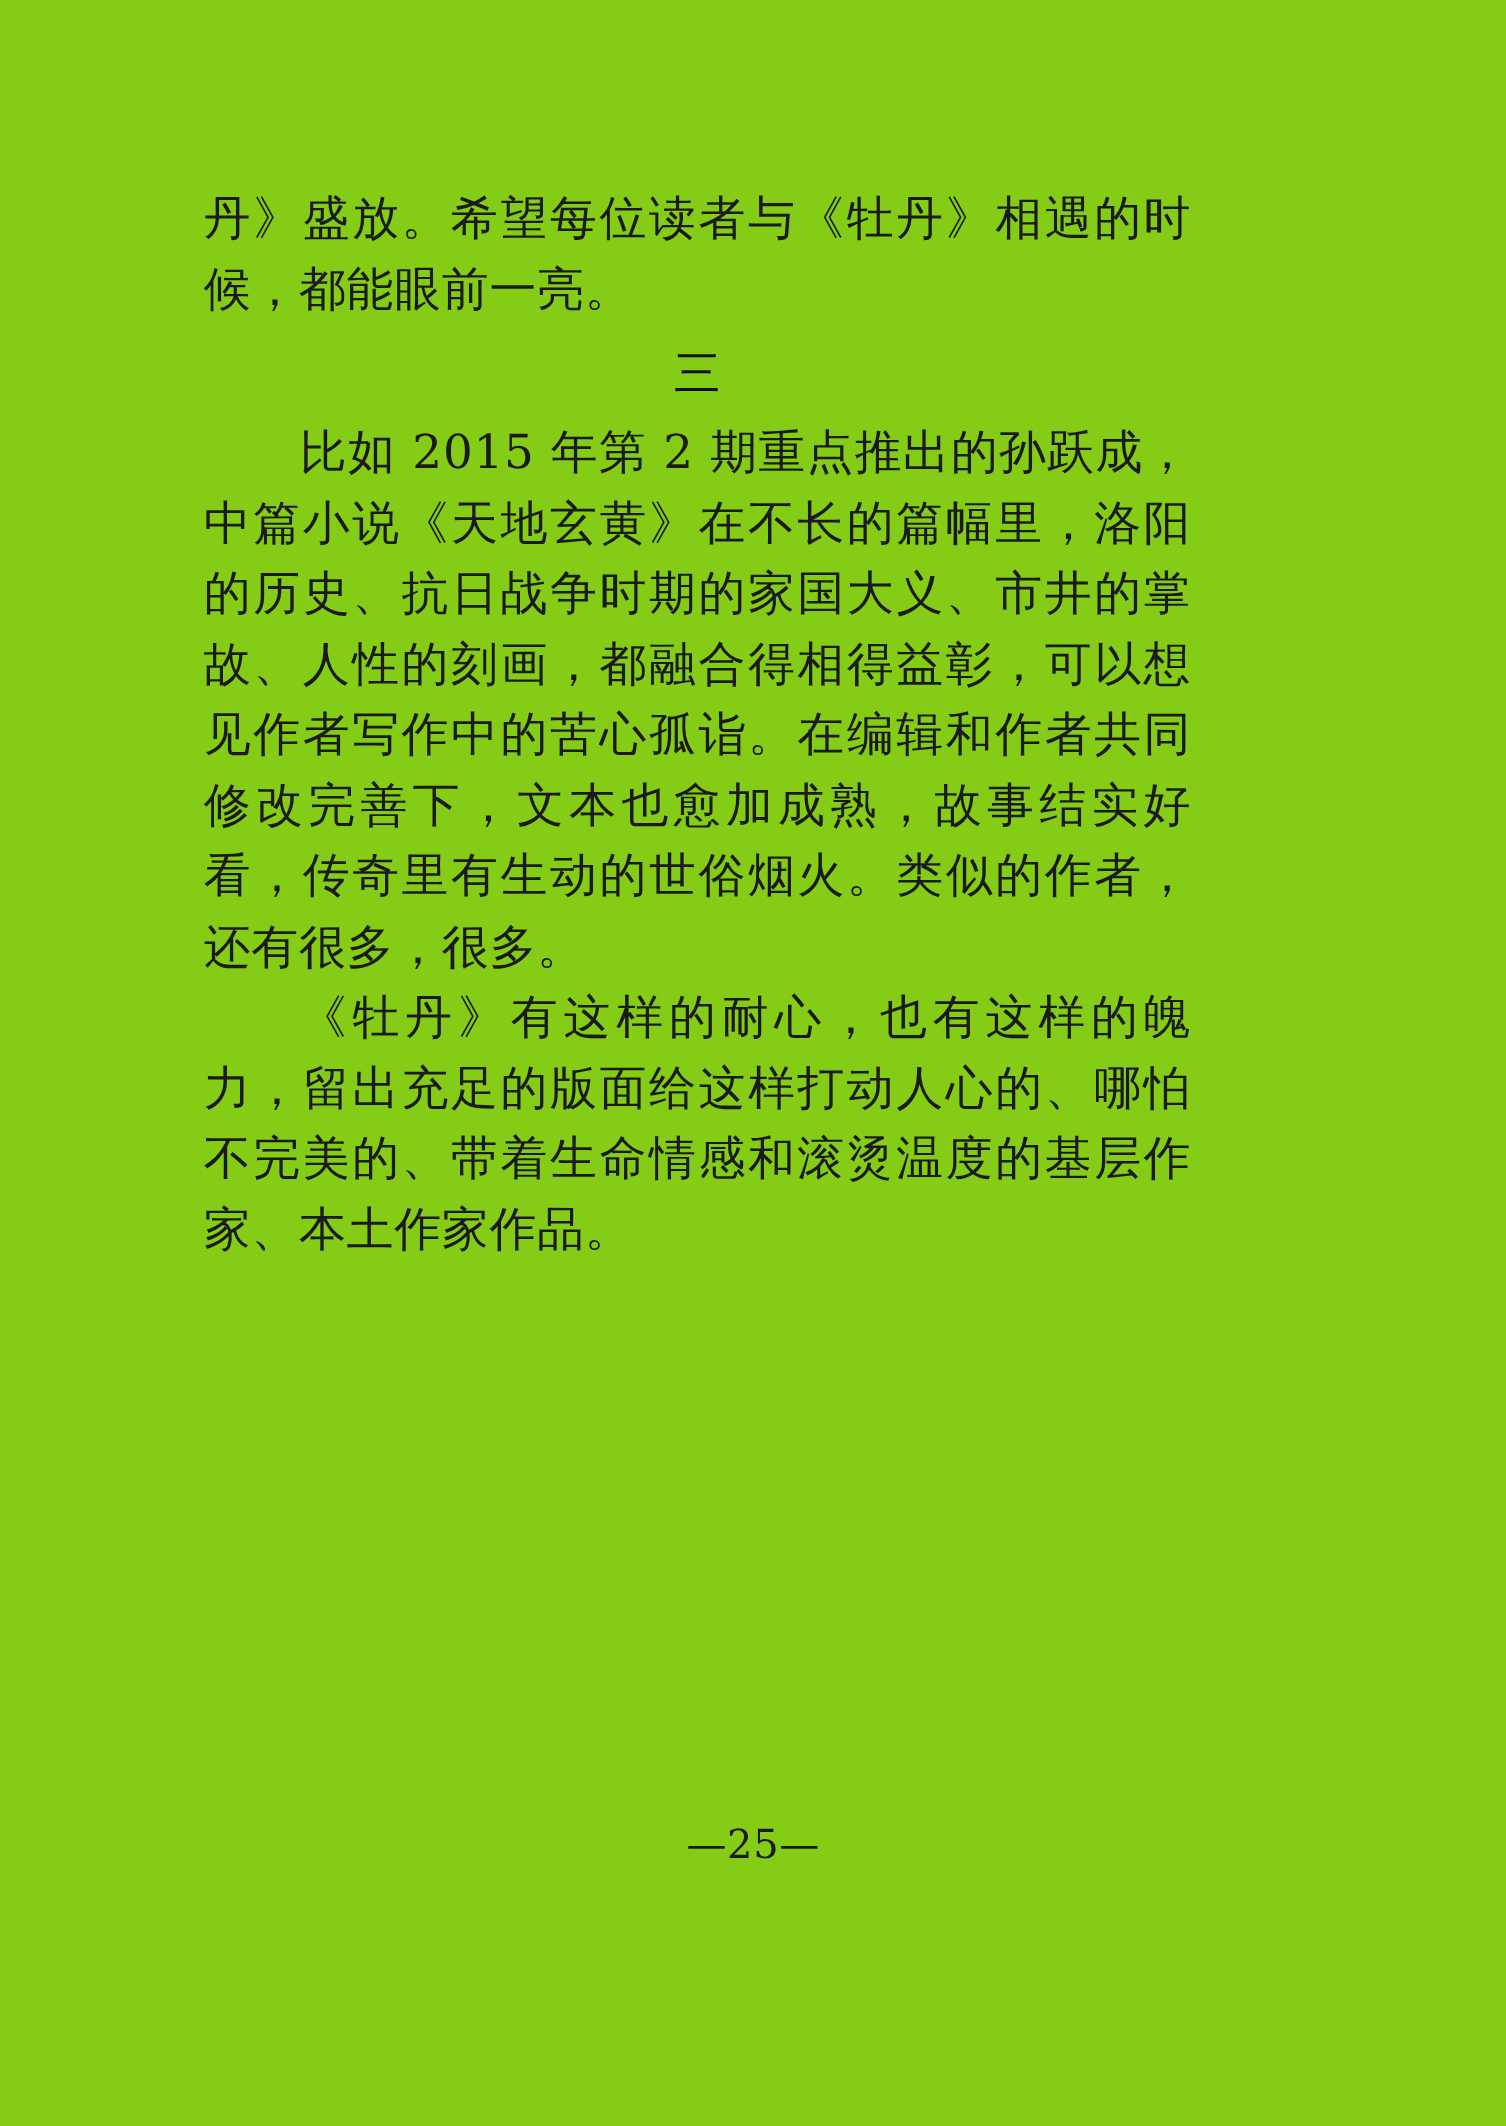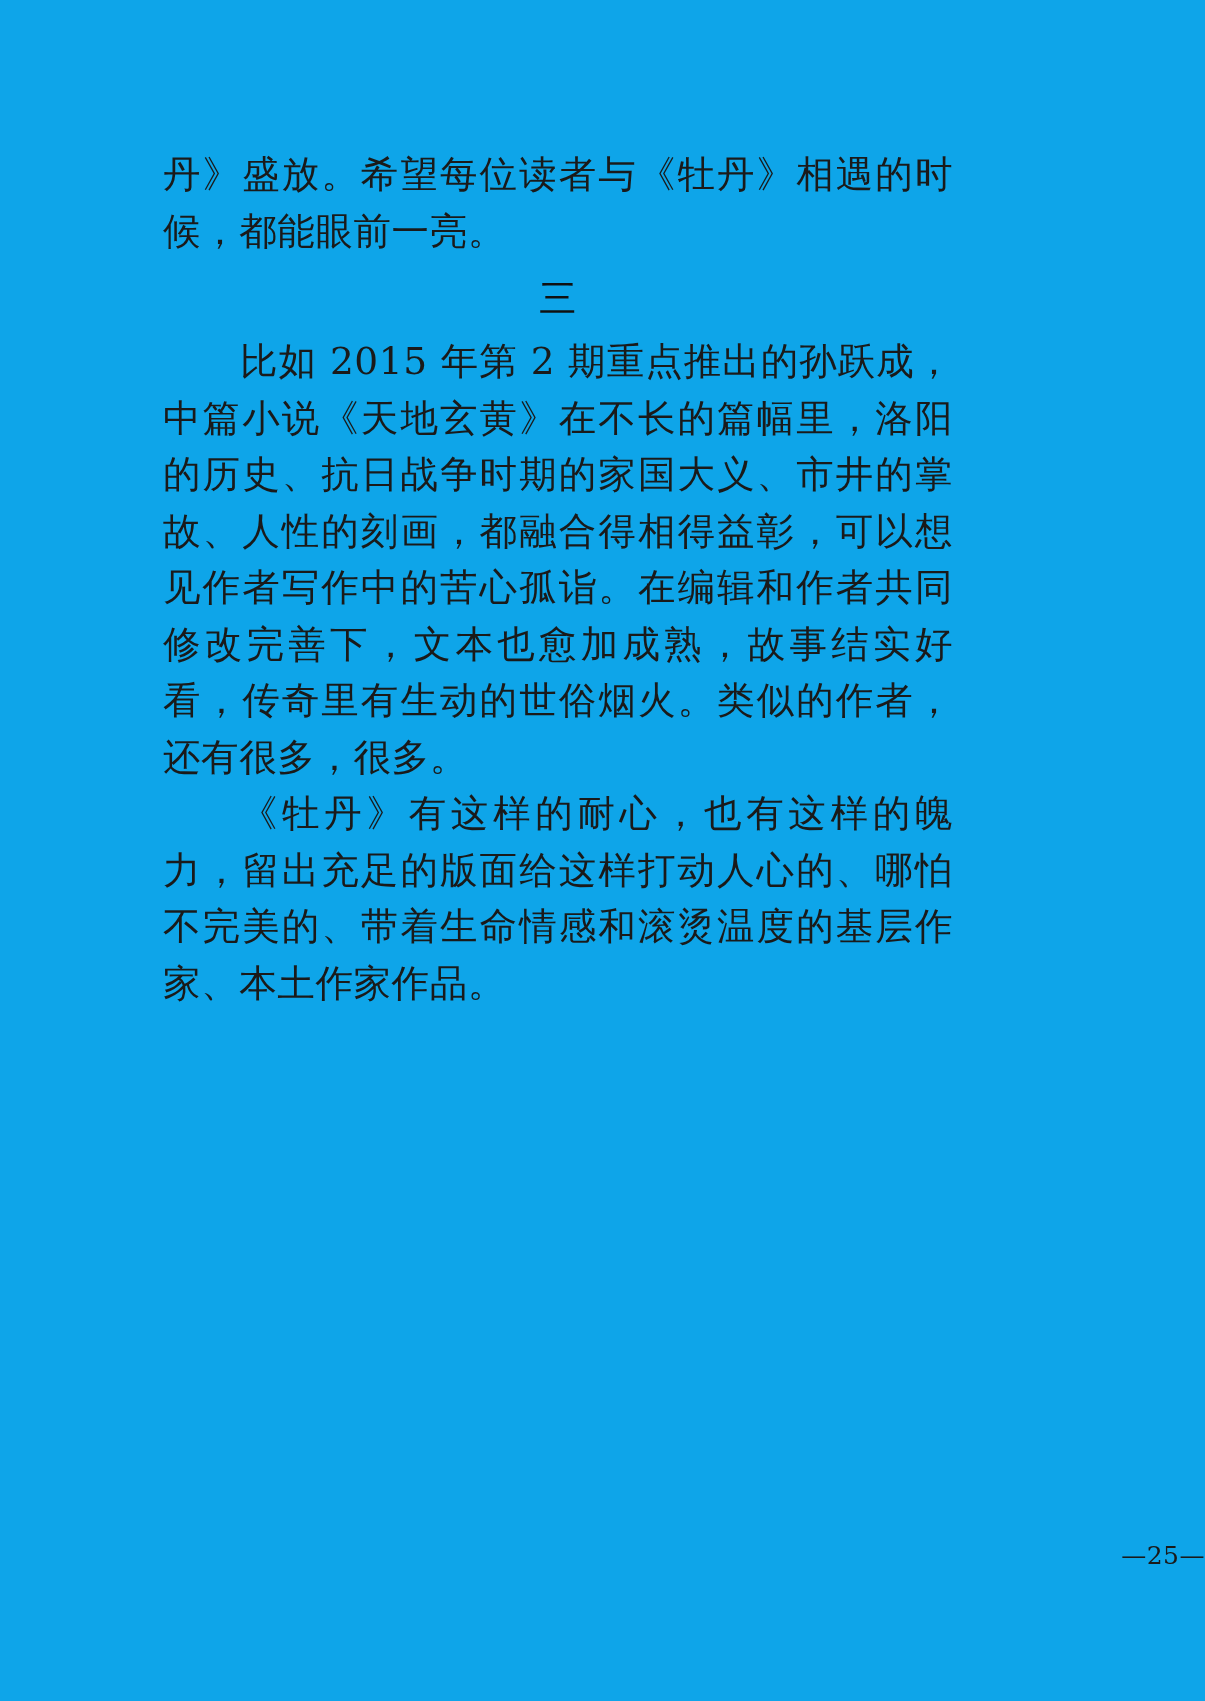--- a/index.html
+++ b/index.html
@@ -7,21 +7,21 @@
     padding: 0;
     background: #ffffff;
   }
   body {
     font-family: "DejaVu Serif", serif;
   }
   .page {
     position: relative;
     width: 1205px;
     height: 1701px;
-    background: #0ea5e9;
+    background: #84cc16;
     overflow: hidden;
     box-sizing: border-box;
   }
   .text-column {
     position: absolute;
     left: 163px;
     top: 146px;
     width: 790px;
   }
   .para {
@@ -46,24 +46,24 @@
     line-height: 62px;
     color: #111111;
     text-align: center;
     margin: 8px 0 4px 0;
     letter-spacing: 0.6px;
   }
   .page-number {
     position: absolute;
     left: 0;
     right: 0;
-    top: 1541px;
-    text-align: right;
+    top: 1456px;
+    text-align: center;
     font-family: "DejaVu Serif", serif;
-    font-size: 25px;
+    font-size: 32px;
     color: #1a1a1a;
     letter-spacing: 0.5px;
   }
 </style>
 </head>
 <body>
 
 <div class="page">
 
   <div class="text-column">

